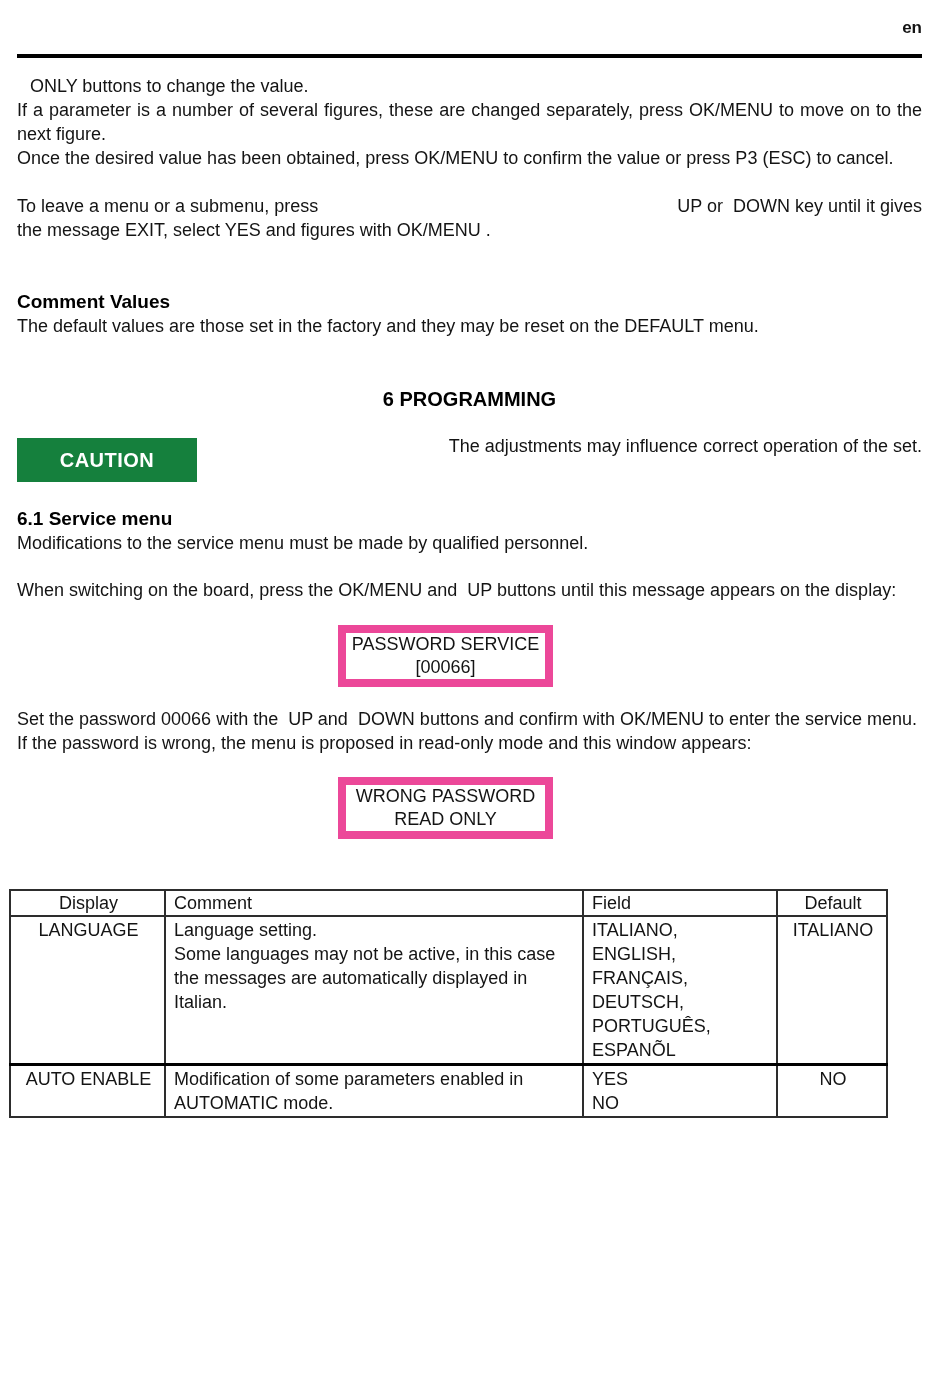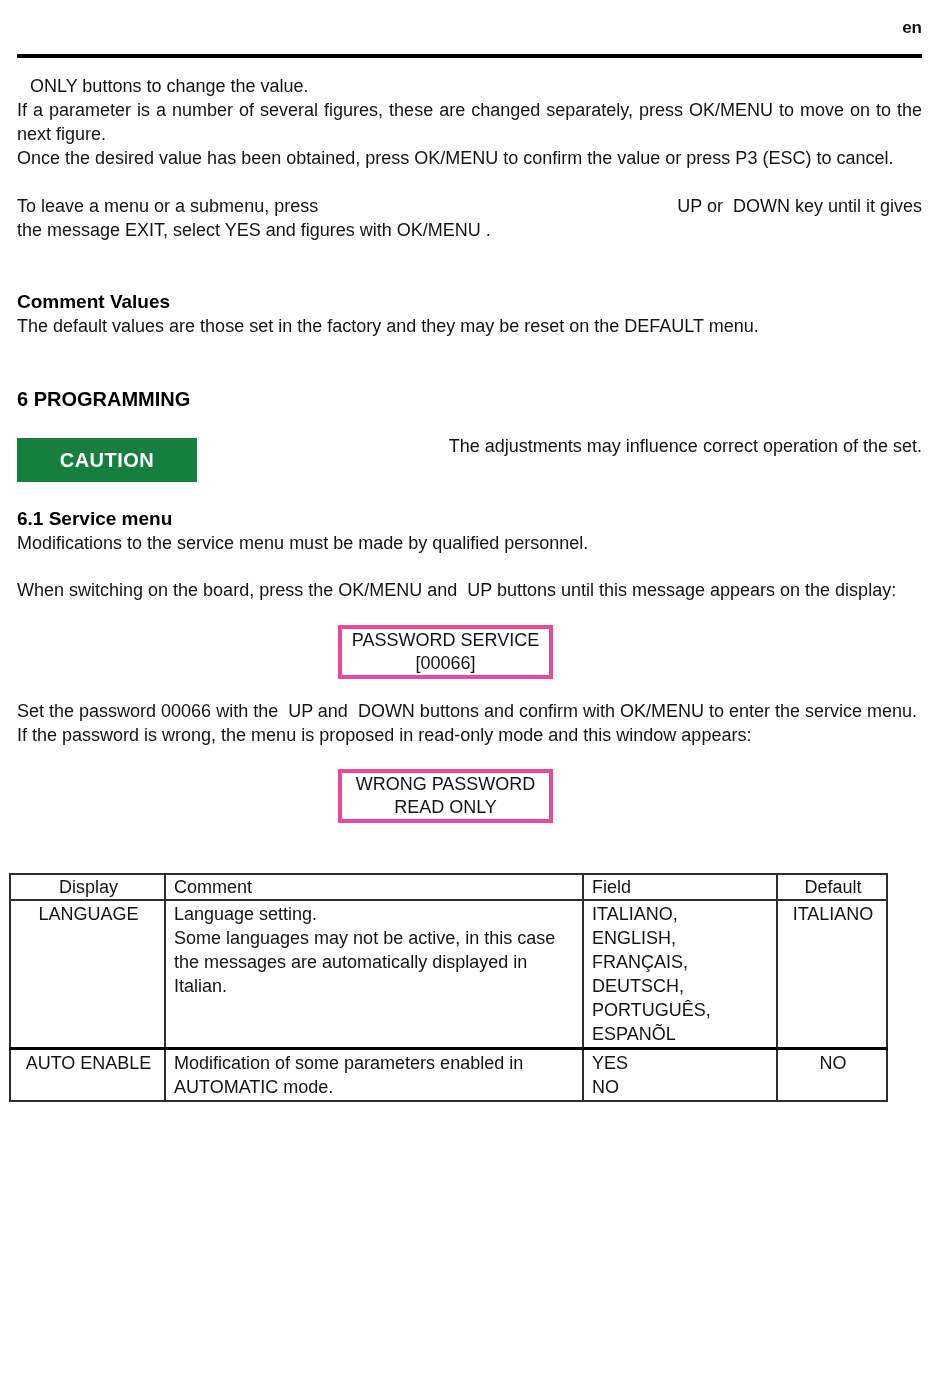--- a/index.html
+++ b/index.html
@@ -24,42 +24,42 @@
   .just { text-align: justify; white-space: pre-wrap; }
   .indent-first { padding-left: 13px; }
   .intro { margin-top: 16px; }
 
   .leave-block { margin-top: 24px; }
   .leave-row { display: flex; justify-content: space-between; white-space: pre-wrap; }
 
   .section-dv { margin-top: 48px; }
   h3.sub { font-size: 19px; font-weight: 700; line-height: 24px; color: #000; }
 
-  h2.main { margin-top: 48px; font-size: 20px; font-weight: 700; line-height: 26px; color: #000; }
+  h2.main { margin-top: 48px; font-size: 20px; font-weight: 700; line-height: 26px; color: #000; text-align: center; }
 
   
   .caution-row { margin-top: 26px; display: flex; align-items: flex-start; }
   .caution-box {
     flex: 0 0 auto;
     width: 180px; height: 44px;
     background: #15803d;
     color: #ffffff;
     display: flex; align-items: center; justify-content: center;
     font-size: 20px; font-weight: 700; letter-spacing: 0.5px;
   }
   .caution-text { flex: 1; margin-top: -4px; text-align: right; }
 
   .section-sm { margin-top: 25px; }
   .p-switch { margin-top: 23px; }
 
   
   .msg-box {
     margin-left: 321px;
     width: 215px;
-    border: 4px solid #ec4899;
+    border: 8px solid #ec4899;
     text-align: center;
     line-height: 23px;
     padding: 0;
   }
   .msg-box.first { margin-top: 23px; }
   .msg-box.second { margin-top: 22px; }
   .p-setpw { margin-top: 20px; }
 
   
   .param-table {

